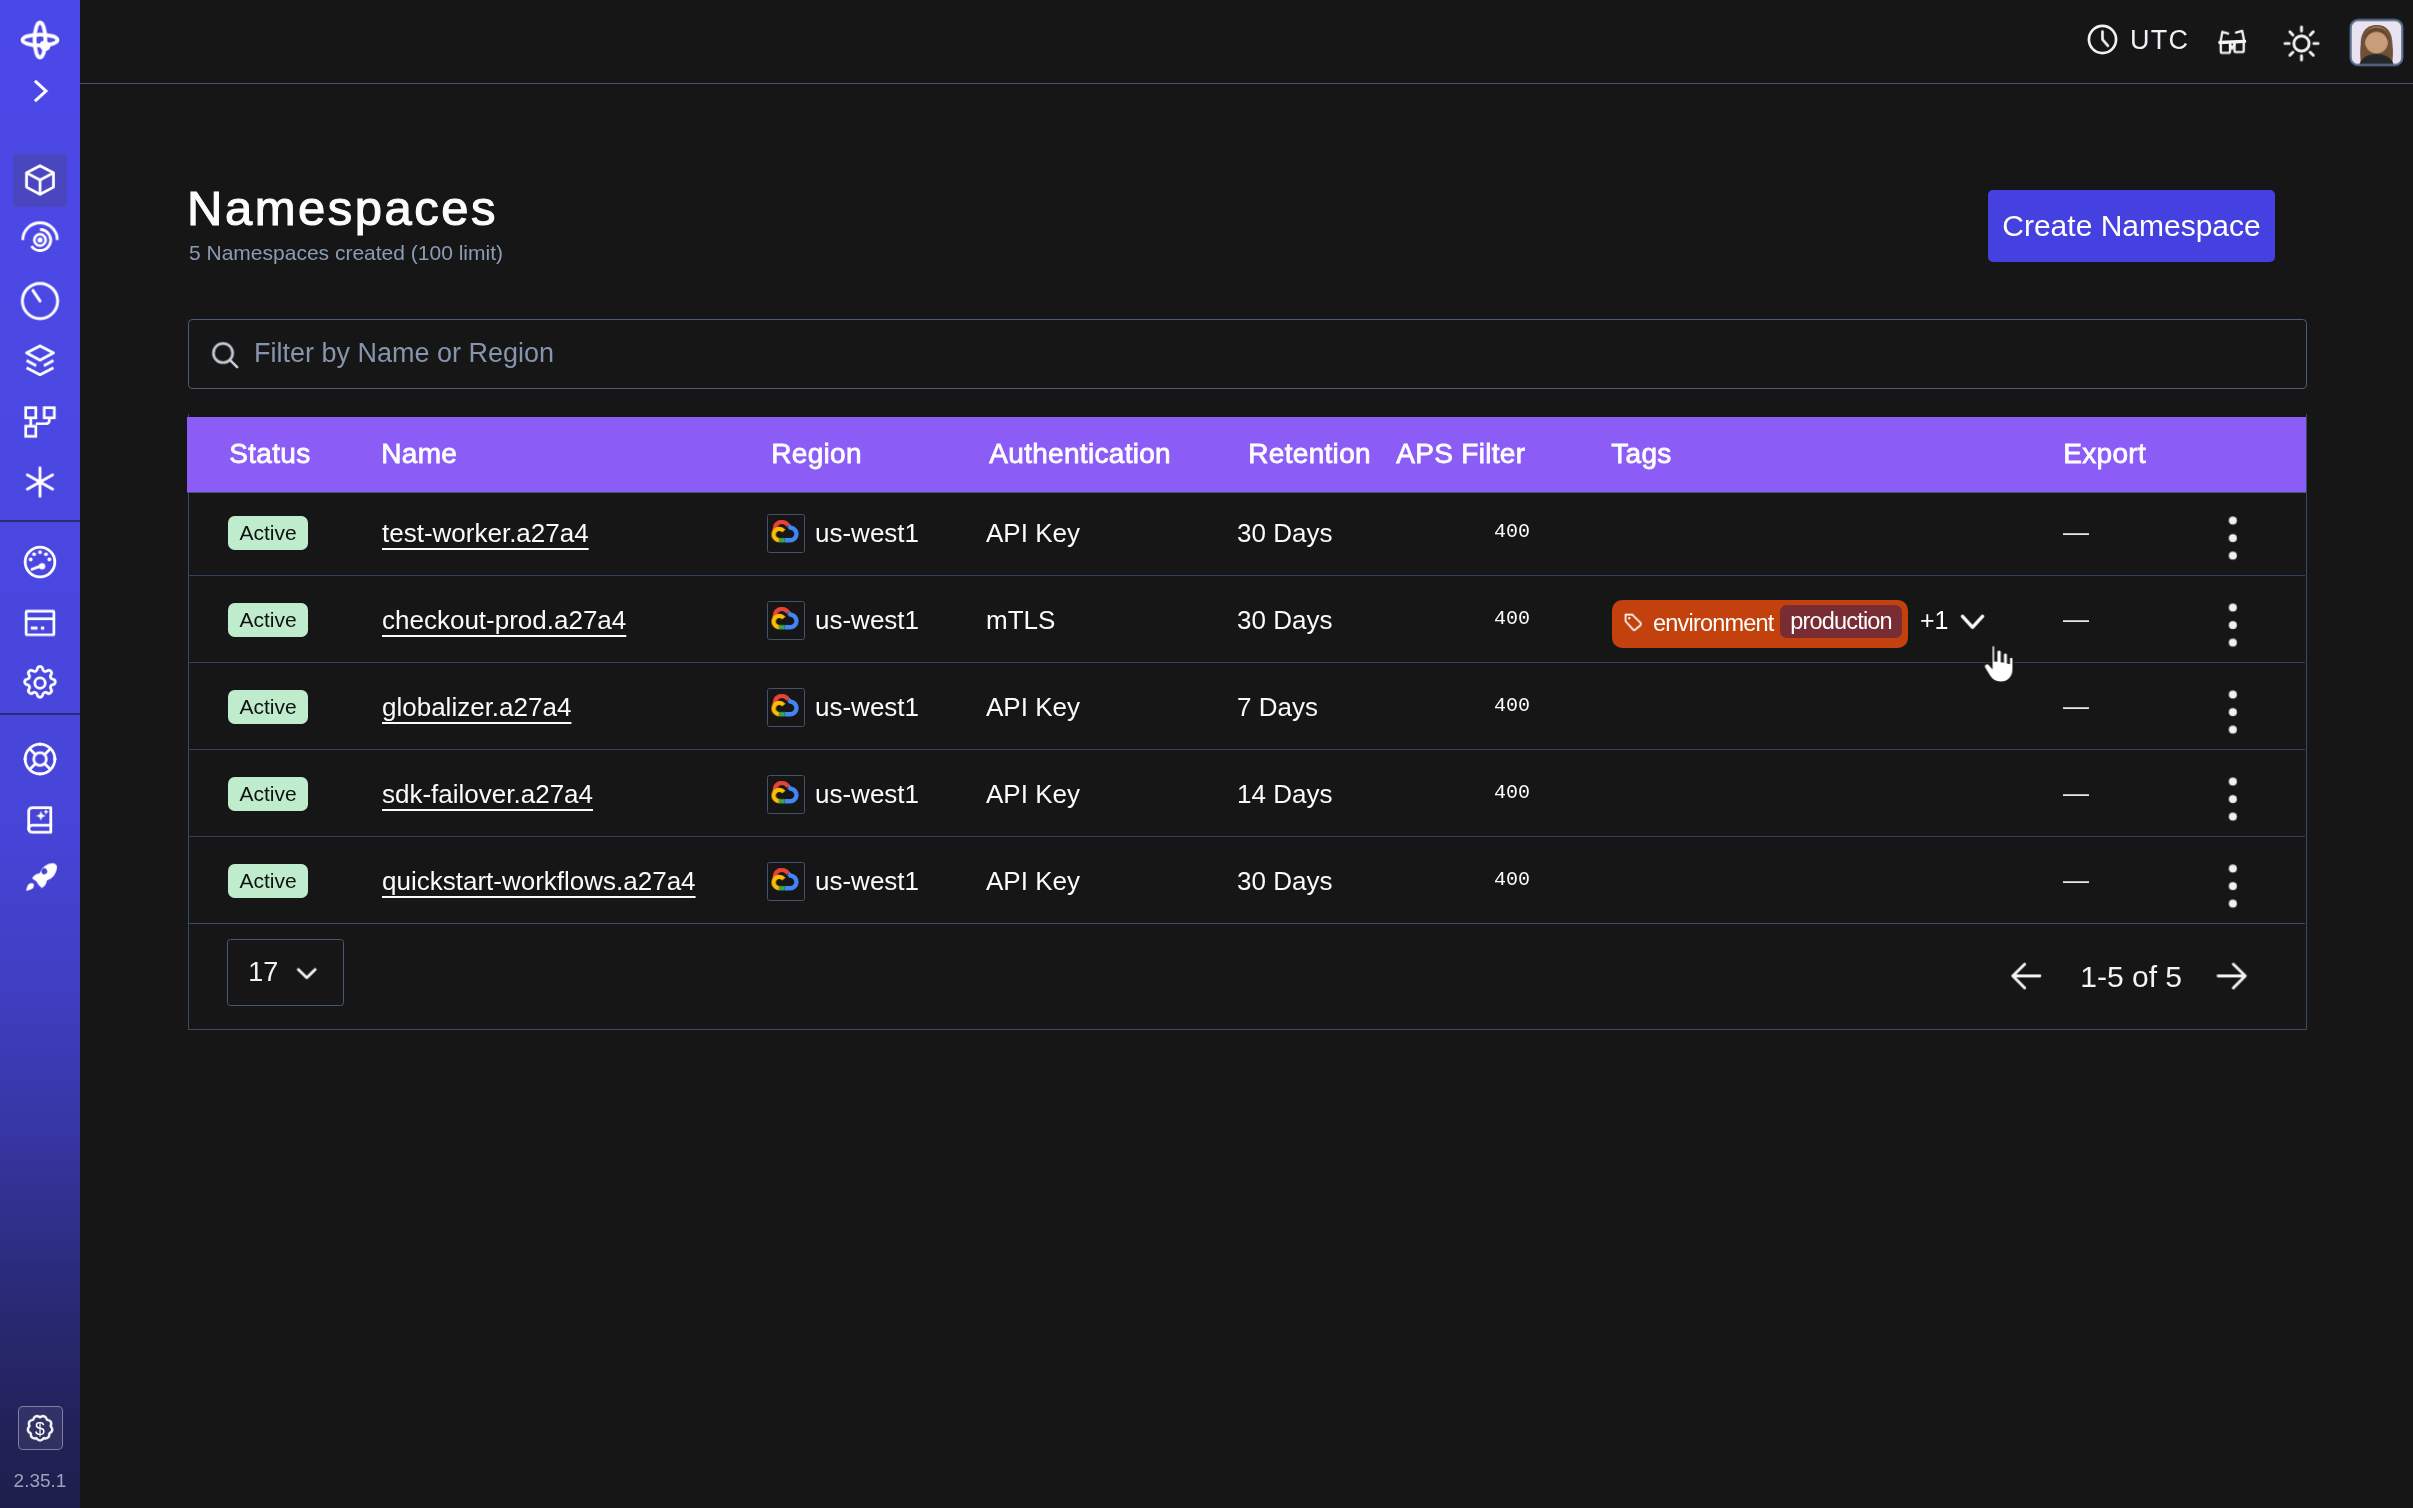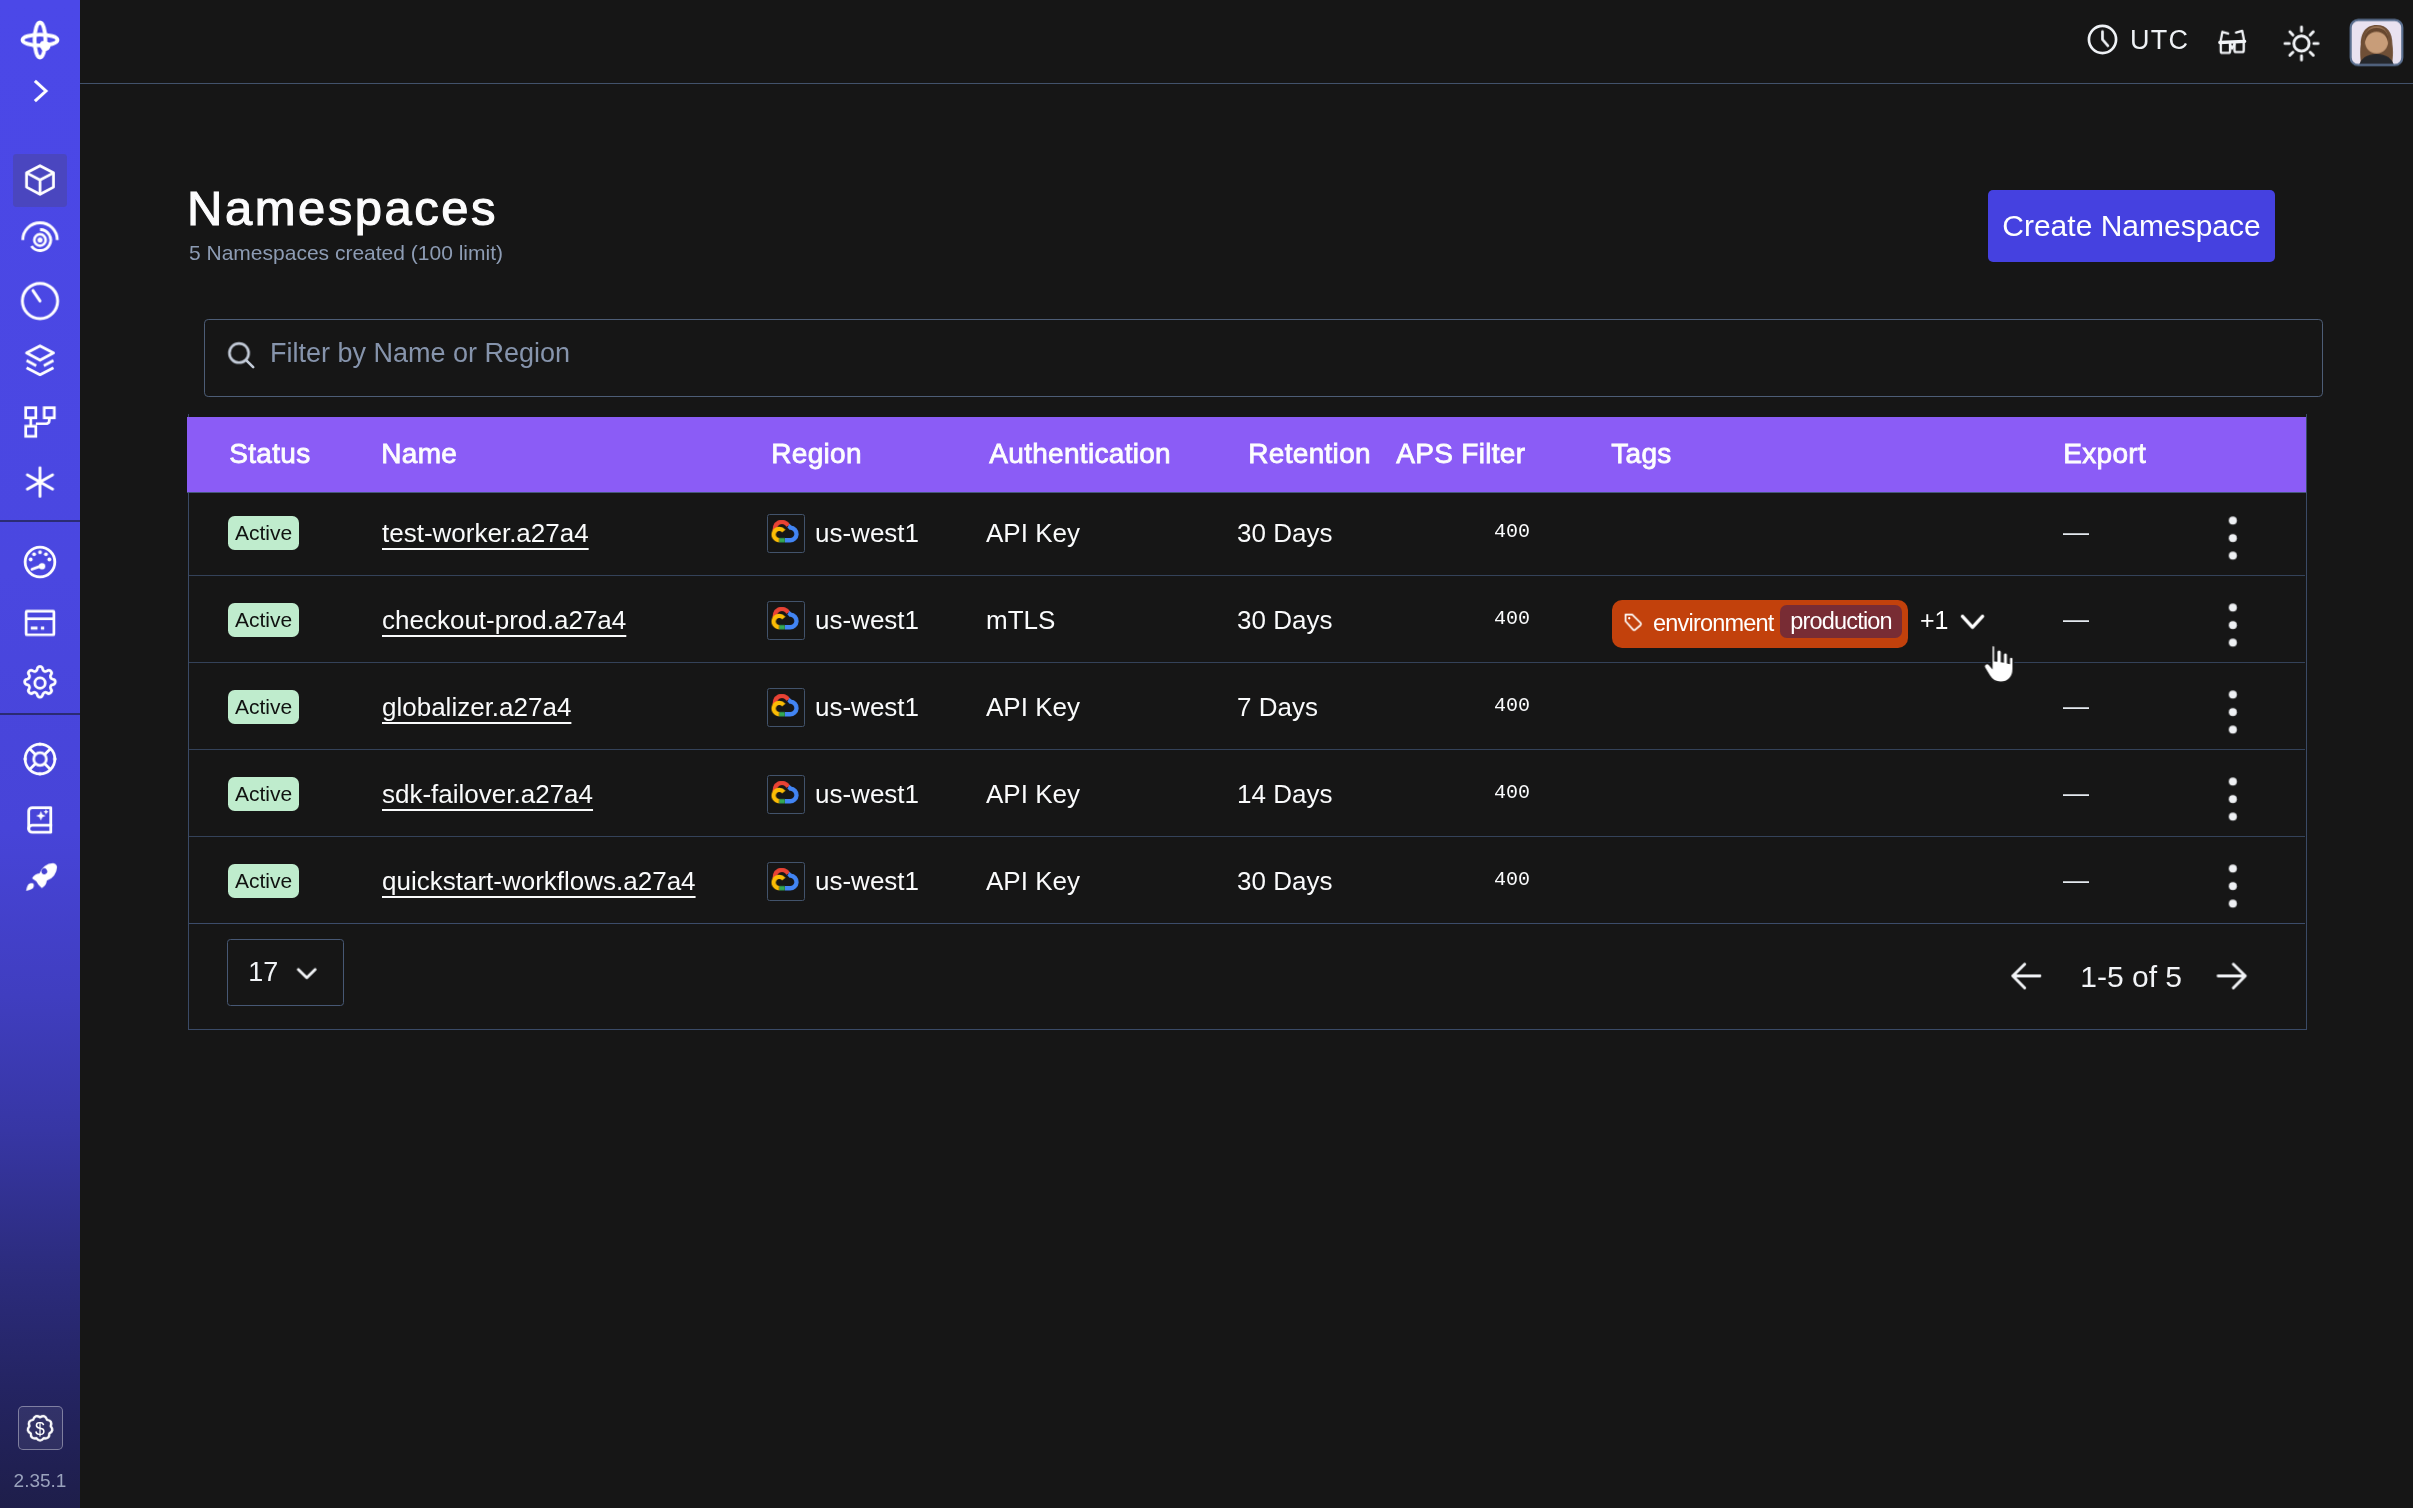--- a/index.html
+++ b/index.html
@@ -18,31 +18,31 @@
   #ver { position:absolute; left:0; top:1470px; width:80px; text-align:center; font-size:19px; color:#9aa3bd; }
   
   #topbar { position:absolute; left:80px; top:0; width:2333px; height:84px; border-bottom:1.7px solid #42526b; }
   #utc { position:absolute; left:2130px; top:25px; font-size:27px; color:#eef1f5; letter-spacing:1.3px; }
   
   #title { position:absolute; left:187px; top:180px; font-size:49px; color:#fcfcfd; font-weight:400; letter-spacing:2.5px; -webkit-text-stroke:1.1px #fcfcfd; }
   #subtitle { position:absolute; left:189px; top:241px; font-size:21px; color:#8d9cb4; }
   #createbtn { position:absolute; left:1988px; top:190px; width:287px; height:72px; background:#4541e0;
     border-radius:5px; color:#fff; font-size:30px; text-align:center; line-height:71px; }
   
-  #search { position:absolute; left:204px; top:319px; width:2119px; height:78px; border:1.7px solid #4d5d76; border-radius:4.2px; }
+  #search { position:absolute; left:188px; top:319px; width:2119px; height:70px; border:1.7px solid #4d5d76; border-radius:4.2px; }
   #search .ph { position:absolute; left:65px; top:18.4px; font-size:27px; color:#8694ac; }
   
   #table { position:absolute; left:188px; top:414px; width:2119px; height:616px;
     border:1.7px solid #3a4a66; border-top:none; }
   #thead { position:absolute; left:-1.7px; top:3px; width:2119px; height:76px; border-bottom:1.7px solid #46587a; background:#8b5cf6;
     color:#fdfdfe; font-weight:400; -webkit-text-stroke:0.8px #fdfdfe; font-size:28px; letter-spacing:0.3px; }
   #thead span { position:absolute; top:21px; }
   .row { position:absolute; left:0; width:2116px; height:87px; border-bottom:1.7px solid #344259; font-size:26px; color:#fafbfc; }
   .row > * { position:absolute; }
-  .badge { left:39px; top:27px; width:71px; height:34px; background:#bfeccd; color:#101210;
+  .badge { left:39px; top:27px; width:80px; height:34px; background:#bfeccd; color:#101210;
     border-radius:6.7px; font-size:21px; text-align:center; line-height:34px; }
   .nm { left:193px; top:29px; text-decoration:underline; text-underline-offset:5.9px; text-decoration-thickness:1.7px; }
   .gcpbox { left:578px; top:25px; width:38px; height:39px; border:1.7px solid #42536b; border-radius:2.5px; }
   .rg { left:626px; top:29px; }
   .auth { left:797px; top:29px; }
   .ret { left:1048px; top:29px; }
   .aps { left:1173px; top:31px; width:168px; text-align:right; font-family:"Liberation Mono",monospace; font-size:20px; }
   .dash { left:1874px; top:28px; color:#e4e9ef; }
   .kebab { left:2038px; top:22.6px; }
   

